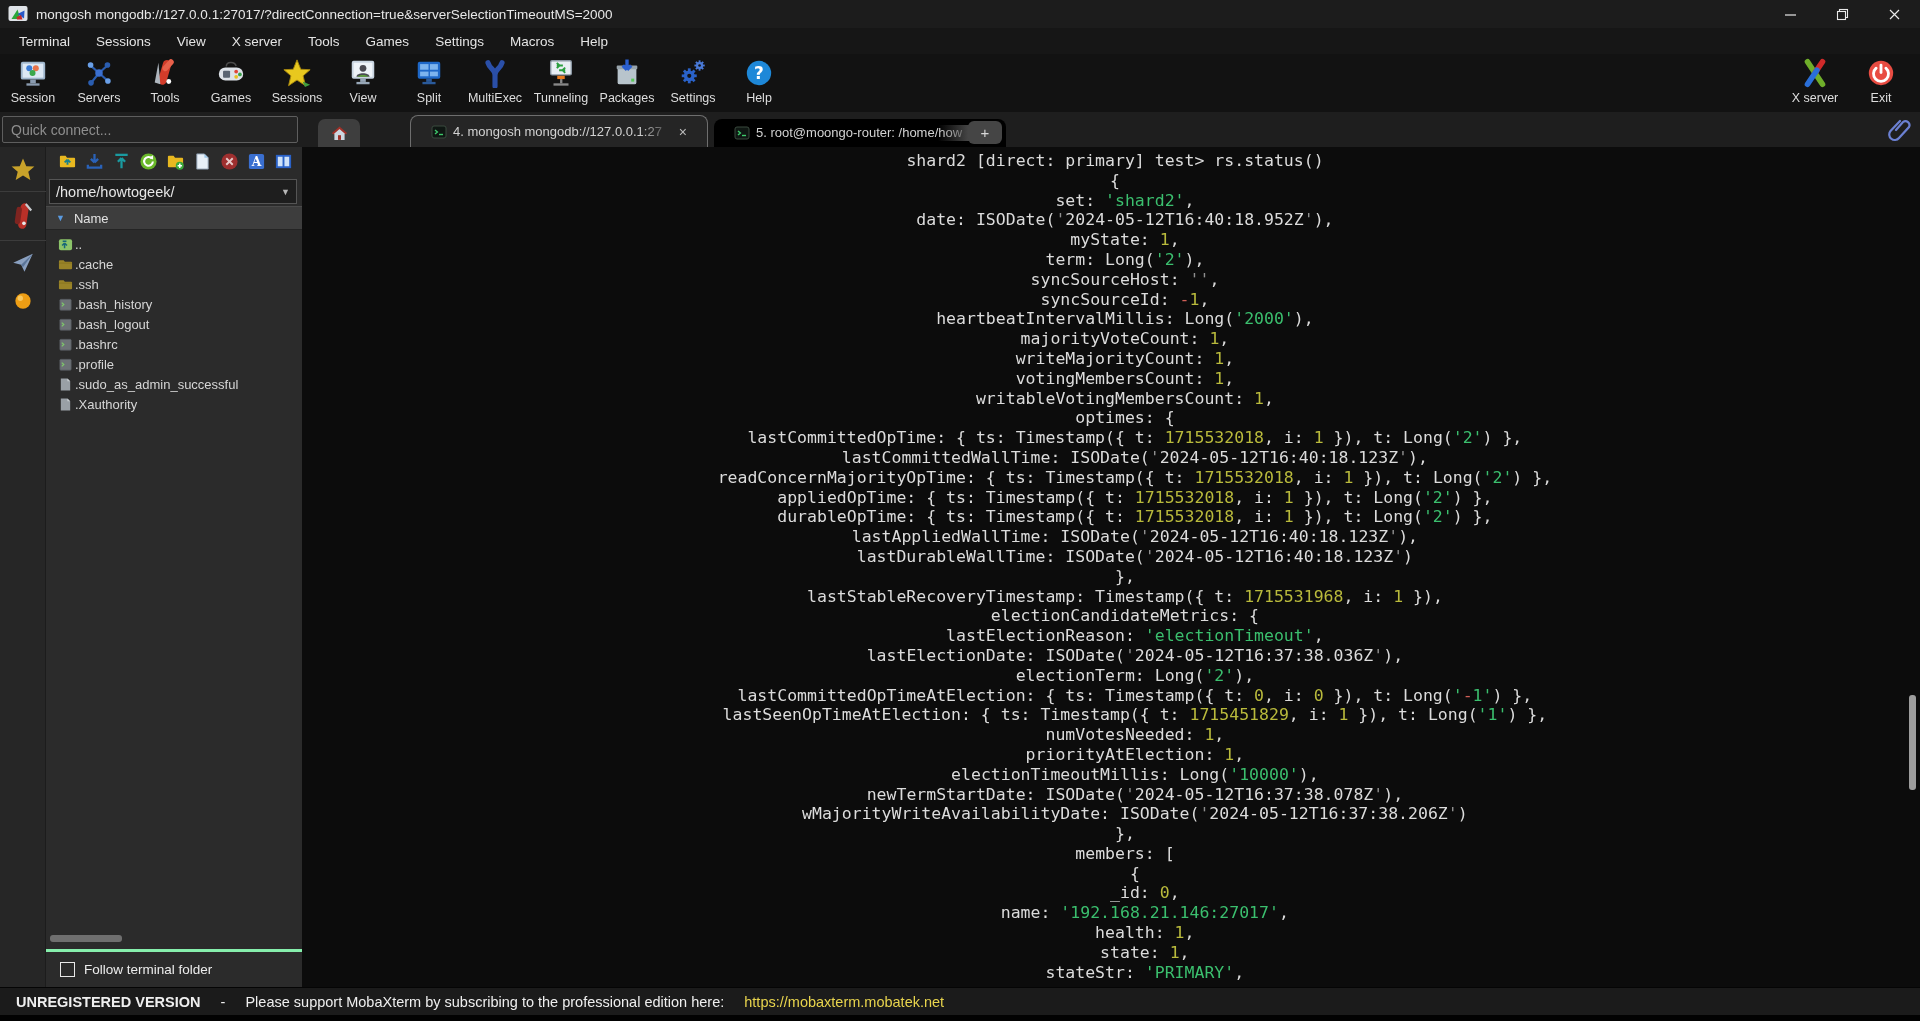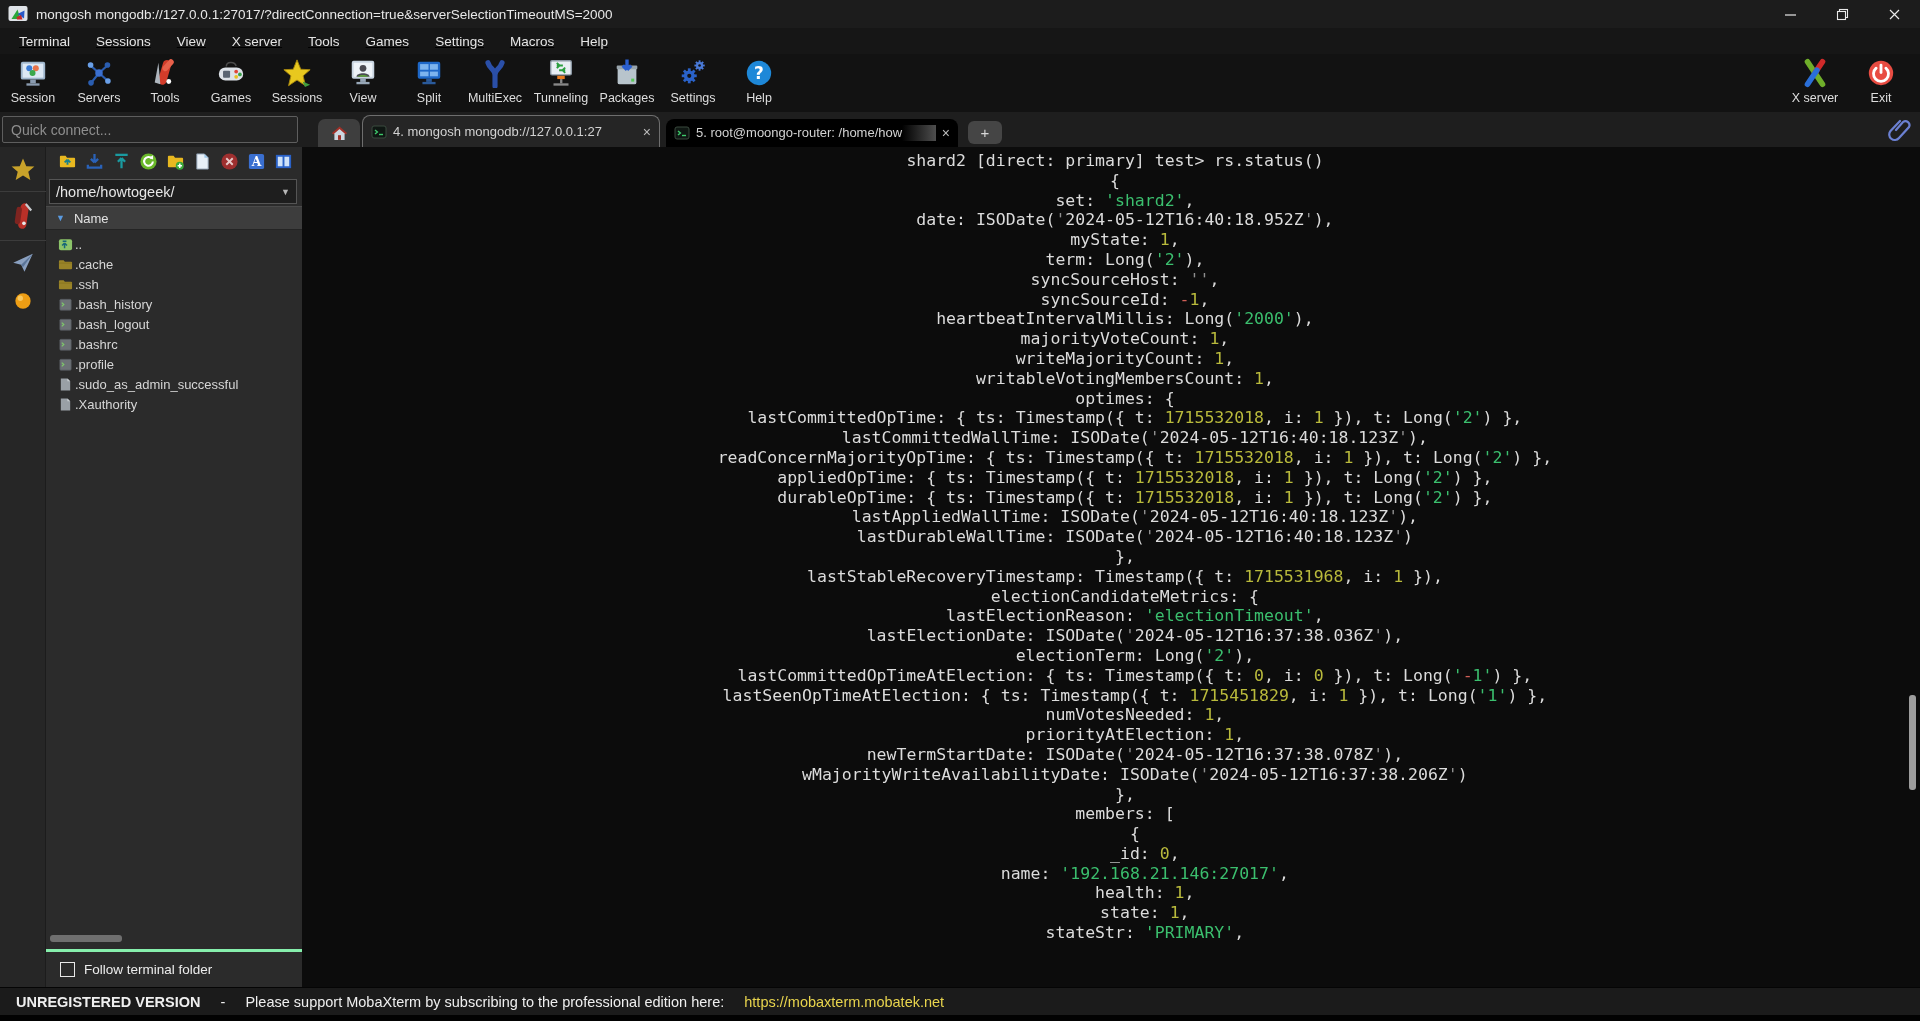--- a/index.html
+++ b/index.html
@@ -11,21 +11,21 @@
   .titlebar { position:absolute; left:0; top:0; right:0; height:28px; background:#1c1c1c;
               display:flex; align-items:center; }
   .titlebar .logo { width:20px; height:18px; margin:0 8px 0 8px; }
   .titlebar .title { color:#e8e8e8; font-size:13.5px; white-space:nowrap; }
   .win-btns { position:absolute; right:0; top:0; height:28px; display:flex; }
   .win-btn { width:52px; height:28px; display:flex; align-items:center; justify-content:center; }
   .win-btn svg { width:13px; height:13px; }
 
   
   .menubar { position:absolute; left:0; top:28px; right:0; height:26px; background:#161616;
-             display:flex; align-items:center; padding-left:6px;text-decoration:underline; }
+             display:flex; align-items:center; padding-left:6px; }
   .menu-item { color:#e4e4e4; font-size:13.5px; padding:3px 13px; white-space:nowrap; }
 
   
   .toolbar { position:absolute; left:0; top:54px; right:0; height:58px; background:#121212;
              display:flex; align-items:flex-start; }
   .tb-btn { width:66px; height:56px; display:flex; flex-direction:column; align-items:center;
             justify-content:flex-start; padding-top:4px; }
   .tb-btn .icon { width:30px; height:30px; display:block; }
   .tb-btn .icon svg { width:30px; height:30px; }
   .tb-label { color:#dedede; font-size:12.5px; margin-top:3px; white-space:nowrap; }
@@ -34,21 +34,21 @@
   
   .tabbar { position:absolute; left:0; top:112px; right:0; height:35px; background:#1e1e1e; }
   .quick-connect { position:absolute; left:2px; top:4px; width:296px; height:27px;
                    background:#242424; border:1px solid #5e5e5e; border-radius:2px;
                    color:#5eead4; font-size:14px; padding:0 8px; outline:none; }
   .quick-connect::placeholder { color:#8e8e8e; }
   .home-tab { position:absolute; left:318px; top:7px; width:42px; height:28px; background:#3e3e3e;
               border-radius:7px 7px 0 0; display:flex; align-items:center; justify-content:center; }
   .home-tab svg { width:17px; height:17px; }
   .tab { position:absolute; display:flex; align-items:center; border-radius:8px 8px 0 0;
-         padding:0 8px; font-size:13px; color:#d2d2d2; }
+         padding:0 20px; font-size:13px; color:#d2d2d2;margin-left:48px; }
   .tab.active { left:362px; top:3px; width:298px; height:32px; background:#252525;
                 border:1px solid #6e6e6e; border-bottom:none; --tabbg:#252525; }
   .tab.inactive { left:666px; top:7px; width:292px; height:28px; background:#000000; --tabbg:#4e4e4e; }
   .tab .ticon { width:16px; height:16px; margin-right:6px; flex:none; }
   .tab .ticon svg { width:16px; height:16px; }
   .tab-label { flex:1; overflow:hidden; white-space:nowrap; position:relative; height:16px; line-height:16px; }
   .tab-label::after { content:""; position:absolute; right:0; top:0; bottom:0; width:34px;
                       background:linear-gradient(90deg, transparent, var(--tabbg)); }
   .tab-close { flex:none; margin-left:6px; color:#bdbdbd; font-size:14px; line-height:14px; }
   .newtab { position:absolute; left:968px; top:9px; width:34px; height:23px; background:#454545;
@@ -551,39 +551,41 @@
           <div class="tline"><span class="c-w">{</span></div>
           <div class="tline"><span class="c-w">  set: </span><span class="c-g">'shard2'</span><span class="c-w">,</span></div>
           <div class="tline"><span class="c-w">  date: ISODate(</span><span class="c-d">'</span><span class="c-w">2024-05-12T16:40:18.952Z</span><span class="c-d">'</span><span class="c-w">),</span></div>
           <div class="tline"><span class="c-w">  myState: </span><span class="c-y">1</span><span class="c-w">,</span></div>
           <div class="tline"><span class="c-w">  term: Long(</span><span class="c-g">'2'</span><span class="c-w">),</span></div>
           <div class="tline"><span class="c-w">  syncSourceHost: </span><span class="c-d">''</span><span class="c-w">,</span></div>
           <div class="tline"><span class="c-w">  syncSourceId: </span><span class="c-r">-</span><span class="c-y">1</span><span class="c-w">,</span></div>
           <div class="tline"><span class="c-w">  heartbeatIntervalMillis: Long(</span><span class="c-g">'2000'</span><span class="c-w">),</span></div>
           <div class="tline"><span class="c-w">  majorityVoteCount: </span><span class="c-y">1</span><span class="c-w">,</span></div>
           <div class="tline"><span class="c-w">  writeMajorityCount: </span><span class="c-y">1</span><span class="c-w">,</span></div>
+          <div class="tline"><span class="c-w">  votingMembersCount: </span><span class="c-y">1</span><span class="c-w">,</span></div>
           <div class="tline"><span class="c-w">  writableVotingMembersCount: </span><span class="c-y">1</span><span class="c-w">,</span></div>
           <div class="tline"><span class="c-w">  optimes: {</span></div>
           <div class="tline"><span class="c-w">    lastCommittedOpTime: { ts: Timestamp({ t: </span><span class="c-y">1715532018</span><span class="c-w">, i: </span><span class="c-y">1</span><span class="c-w"> }), t: Long(</span><span class="c-g">'2'</span><span class="c-w">) },</span></div>
           <div class="tline"><span class="c-w">    lastCommittedWallTime: ISODate(</span><span class="c-d">'</span><span class="c-w">2024-05-12T16:40:18.123Z</span><span class="c-d">'</span><span class="c-w">),</span></div>
           <div class="tline"><span class="c-w">    readConcernMajorityOpTime: { ts: Timestamp({ t: </span><span class="c-y">1715532018</span><span class="c-w">, i: </span><span class="c-y">1</span><span class="c-w"> }), t: Long(</span><span class="c-g">'2'</span><span class="c-w">) },</span></div>
           <div class="tline"><span class="c-w">    appliedOpTime: { ts: Timestamp({ t: </span><span class="c-y">1715532018</span><span class="c-w">, i: </span><span class="c-y">1</span><span class="c-w"> }), t: Long(</span><span class="c-g">'2'</span><span class="c-w">) },</span></div>
           <div class="tline"><span class="c-w">    durableOpTime: { ts: Timestamp({ t: </span><span class="c-y">1715532018</span><span class="c-w">, i: </span><span class="c-y">1</span><span class="c-w"> }), t: Long(</span><span class="c-g">'2'</span><span class="c-w">) },</span></div>
           <div class="tline"><span class="c-w">    lastAppliedWallTime: ISODate(</span><span class="c-d">'</span><span class="c-w">2024-05-12T16:40:18.123Z</span><span class="c-d">'</span><span class="c-w">),</span></div>
           <div class="tline"><span class="c-w">    lastDurableWallTime: ISODate(</span><span class="c-d">'</span><span class="c-w">2024-05-12T16:40:18.123Z</span><span class="c-d">'</span><span class="c-w">)</span></div>
           <div class="tline"><span class="c-w">  },</span></div>
           <div class="tline"><span class="c-w">  lastStableRecoveryTimestamp: Timestamp({ t: </span><span class="c-y">1715531968</span><span class="c-w">, i: </span><span class="c-y">1</span><span class="c-w"> }),</span></div>
           <div class="tline"><span class="c-w">  electionCandidateMetrics: {</span></div>
           <div class="tline"><span class="c-w">    lastElectionReason: </span><span class="c-g">'electionTimeout'</span><span class="c-w">,</span></div>
           <div class="tline"><span class="c-w">    lastElectionDate: ISODate(</span><span class="c-d">'</span><span class="c-w">2024-05-12T16:37:38.036Z</span><span class="c-d">'</span><span class="c-w">),</span></div>
           <div class="tline"><span class="c-w">    electionTerm: Long(</span><span class="c-g">'2'</span><span class="c-w">),</span></div>
           <div class="tline"><span class="c-w">    lastCommittedOpTimeAtElection: { ts: Timestamp({ t: </span><span class="c-y">0</span><span class="c-w">, i: </span><span class="c-y">0</span><span class="c-w"> }), t: Long(</span><span class="c-g">'</span><span class="c-r">-</span><span class="c-g">1'</span><span class="c-w">) },</span></div>
           <div class="tline"><span class="c-w">    lastSeenOpTimeAtElection: { ts: Timestamp({ t: </span><span class="c-y">1715451829</span><span class="c-w">, i: </span><span class="c-y">1</span><span class="c-w"> }), t: Long(</span><span class="c-g">'1'</span><span class="c-w">) },</span></div>
           <div class="tline"><span class="c-w">    numVotesNeeded: </span><span class="c-y">1</span><span class="c-w">,</span></div>
           <div class="tline"><span class="c-w">    priorityAtElection: </span><span class="c-y">1</span><span class="c-w">,</span></div>
+          <div class="tline"><span class="c-w">    electionTimeoutMillis: Long(</span><span class="c-g">'10000'</span><span class="c-w">),</span></div>
           <div class="tline"><span class="c-w">    newTermStartDate: ISODate(</span><span class="c-d">'</span><span class="c-w">2024-05-12T16:37:38.078Z</span><span class="c-d">'</span><span class="c-w">),</span></div>
           <div class="tline"><span class="c-w">    wMajorityWriteAvailabilityDate: ISODate(</span><span class="c-d">'</span><span class="c-w">2024-05-12T16:37:38.206Z</span><span class="c-d">'</span><span class="c-w">)</span></div>
           <div class="tline"><span class="c-w">  },</span></div>
           <div class="tline"><span class="c-w">  members: [</span></div>
           <div class="tline"><span class="c-w">    {</span></div>
           <div class="tline"><span class="c-w">      _id: </span><span class="c-y">0</span><span class="c-w">,</span></div>
           <div class="tline"><span class="c-w">      name: </span><span class="c-g">'192.168.21.146:27017'</span><span class="c-w">,</span></div>
           <div class="tline"><span class="c-w">      health: </span><span class="c-y">1</span><span class="c-w">,</span></div>
           <div class="tline"><span class="c-w">      state: </span><span class="c-y">1</span><span class="c-w">,</span></div>
           <div class="tline"><span class="c-w">      stateStr: </span><span class="c-g">'PRIMARY'</span><span class="c-w">,</span></div>

